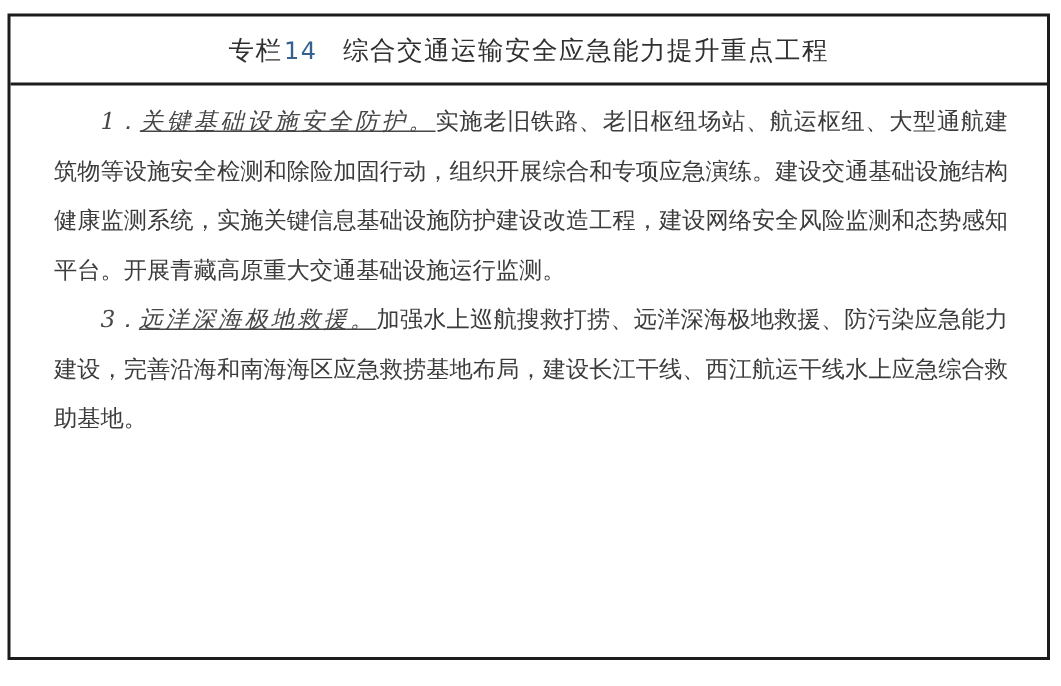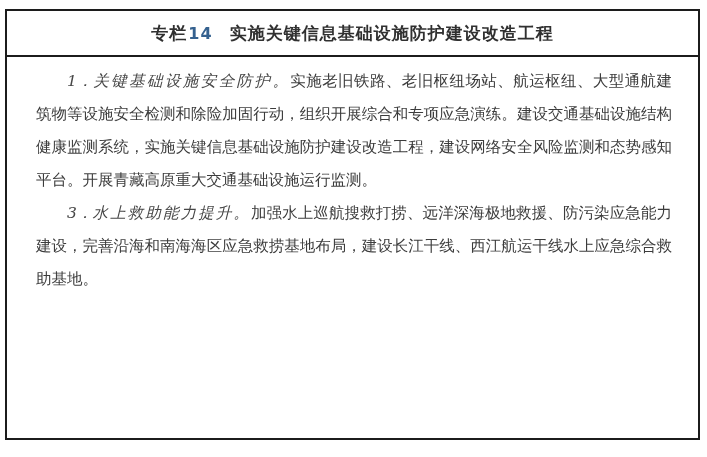--- a/index.html
+++ b/index.html
@@ -18,21 +18,21 @@
     border: 2px solid var(--border, #1c1c1c);
     background: #ffffff;
   }
   .panel-title {
     height: 46px;
     box-sizing: border-box;
     border-bottom: 2px solid var(--border, #1c1c1c);
     display: flex;
     align-items: center;
     justify-content: center;
-    font-weight: bold;
+    font-weight: normal;
     font-size: 17px;
     color: var(--title-text, #303030);
     letter-spacing: 1px;
     white-space: nowrap;
   }
   .title-number {
     color: var(--title-number, #35618f);
     margin-left: 1px;
     font-size: 16px;
   }
@@ -43,28 +43,28 @@
     line-height: 33px;
     color: var(--body-text, #3c3c3c);
     text-align: justify;
   }
   .panel-body p { margin: 0; text-indent: 2em; }
   .pnum, .lead {
     font-family: "DejaVu Serif", "Liberation Serif", serif;
     font-style: italic;
     color: var(--lead-text, #474747);
   }
-  .lead { letter-spacing: 2px; }
+  .lead { letter-spacing: 2px; text-decoration: underline; }
 </style>
 </head>
 <body>
 
 <div class="panel">
   <div class="panel-title">
     <span>专栏</span>
       <span class="title-number">14</span>
-      <span class="title-main">实施关键信息基础设施防护建设改造工程</span>
+      <span class="title-main">综合交通运输安全应急能力提升重点工程</span>
   </div>
   <div class="panel-body">
     <p><span class="pnum">1．</span><span class="lead">关键基础设施安全防护。</span><span>实施老旧铁路、老旧枢纽场站、航运枢纽、大型通航建筑物等设施安全检测和除险加固行动，组织开展综合和专项应急演练。建设交通基础设施结构健康监测系统，实施关键信息基础设施防护建设改造工程，建设网络安全风险监测和态势感知平台。开展青藏高原重大交通基础设施运行监测。</span></p>
-    <p><span class="pnum">3．</span><span class="lead">水上救助能力提升。</span><span>加强水上巡航搜救打捞、远洋深海极地救援、防污染应急能力建设，完善沿海和南海海区应急救捞基地布局，建设长江干线、西江航运干线水上应急综合救助基地。</span></p>
+    <p><span class="pnum">3．</span><span class="lead">远洋深海极地救援。</span><span>加强水上巡航搜救打捞、远洋深海极地救援、防污染应急能力建设，完善沿海和南海海区应急救捞基地布局，建设长江干线、西江航运干线水上应急综合救助基地。</span></p>
   </div>
 </div>
 
 </body></html>

